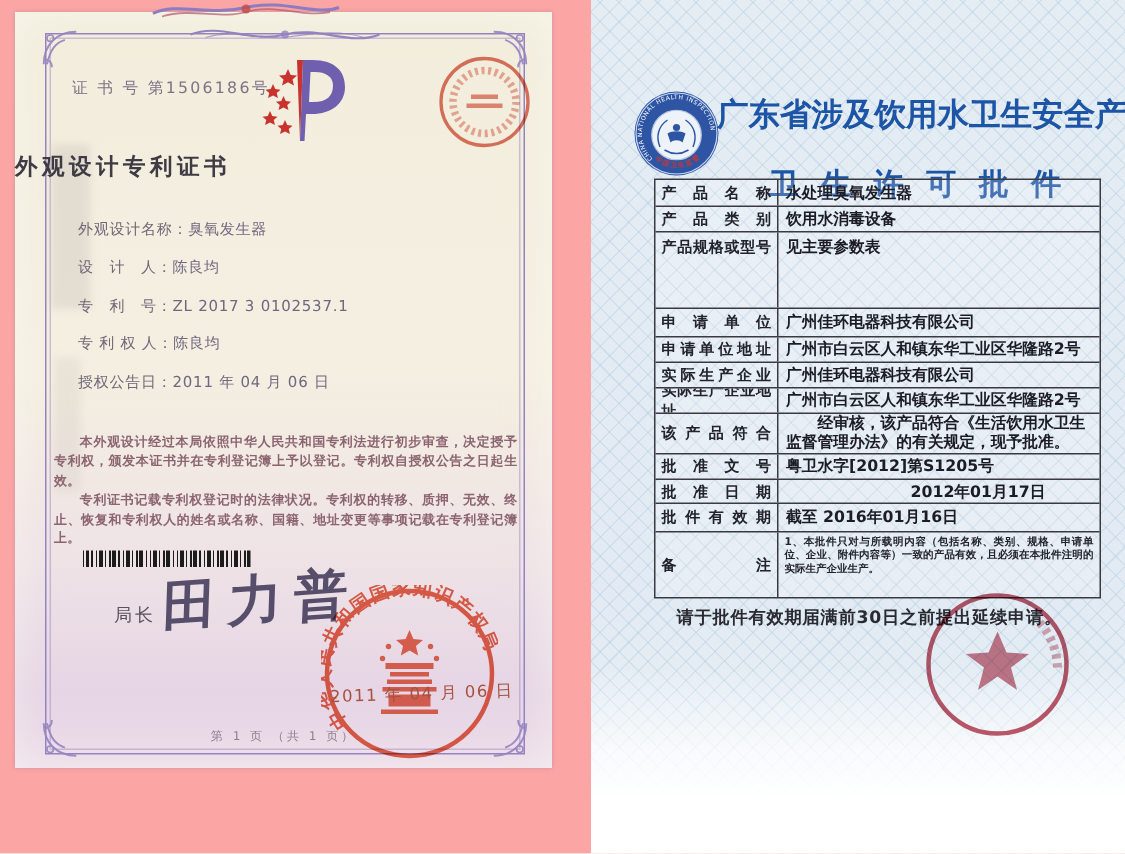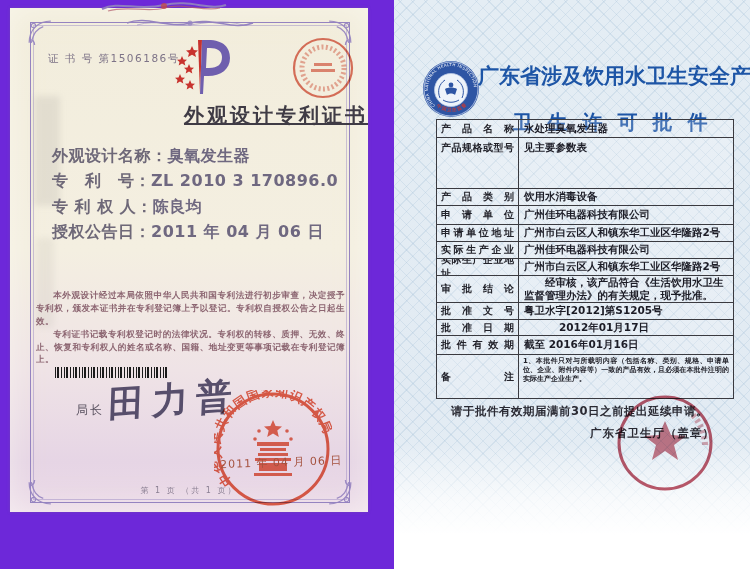--- a/index.html
+++ b/index.html
@@ -1,18 +1,18 @@
 <!DOCTYPE html>
 <html><head>
 <meta charset="utf-8">
 <style>
   * { margin:0; padding:0; box-sizing:border-box; }
   html,body { width:750px; height:569px; background:#ffffff; overflow:hidden;
               font-family:"DejaVu Sans","Liberation Sans",sans-serif; }
-  .stage { position:relative; width:750px; height:569px; background:#6d28d9; }
+  .stage { position:relative; width:750px; height:569px; background:#fca5a5; }
 
   
   .patent-doc { position:absolute; left:10px; top:8px; width:358px; height:504px;
     background:linear-gradient(180deg,#f2eddc 0%,#f4efe1 48%,#efe3e6 72%,#e6d5e5 90%,#ecdbe8 100%);
     box-shadow:0 0 3px rgba(120,110,140,.35), inset 0 0 30px rgba(255,255,250,.5); }
   .patent-frame { position:absolute; left:20px; top:14px; right:18px; bottom:9px;
     border:1px solid #9583c0; }
   .patent-frame::before { content:""; position:absolute; inset:2px; border:1px solid rgba(149,131,192,.45); }
   .corner-orn { position:absolute; width:26px; height:26px; opacity:.9; }
   .corner-orn svg { width:100%; height:100%; }
@@ -23,26 +23,26 @@
   .top-garland { position:absolute; left:50%; top:-9px; transform:translateX(-50%); width:130px; height:18px; }
   .cut-ornament { position:absolute; left:88px; top:-9px; width:132px; height:14px; }
 
   .ghost { position:absolute; background:#b9b4ac; filter:blur(3px); opacity:.28; border-radius:2px; }
 
   .cert-no { position:absolute; left:38px; top:44px; font-size:10.5px; letter-spacing:1.5px;
              color:#7d7387; }
   .patent-logo { position:absolute; left:152px; top:28px; width:78px; height:68px; }
   .small-seal { position:absolute; left:281px; top:28px; width:64px; height:64px;
                 mix-blend-mode:multiply; opacity:.88; }
-  .patent-title { position:absolute; left:0; top:94px; width:100%; text-align:right;
+  .patent-title { position:absolute; left:0; top:94px; width:100%; text-align:left;
     font-family:"DejaVu Serif","Liberation Serif",serif;
-    font-size:20px; font-weight:bold; letter-spacing:3px; color:#3f3b45;text-decoration:underline; }
+    font-size:15px; font-weight:bold; letter-spacing:3px; color:#3f3b45; }
 
   .field-list { position:absolute; left:42px; top:138px; right:24px; }
-  .field-row { height:25.4px; font-size:16px; color:#6e6878; letter-spacing:.5px; white-space:nowrap;font-weight:bold; }
+  .field-row { height:25.4px; font-size:10px; color:#6e6878; letter-spacing:.5px; white-space:nowrap; }
   .field-row .f-label { color:#6e6878; }
   .field-row .f-value { color:#6f6880; }
 
   .paragraphs { position:absolute; left:26px; top:281px; right:23px;font-weight:bold; }
   .paragraphs p { font-size:8.6px; line-height:1.5; color:#8c6571; text-indent:2em;
                   text-align:justify; letter-spacing:.3px; }
 
   .barcode { position:absolute; left:45px; top:359px; width:112px; height:11px;
     background:repeating-linear-gradient(90deg,#1c1c1c 0 1px,transparent 1px 2px,
       #1c1c1c 2px 4.5px,transparent 4.5px 6px,#1c1c1c 6px 6.8px,transparent 6.8px 9px); }
@@ -76,21 +76,21 @@
 
   .approval-table { position:absolute; left:42px; top:119px; width:298px;
     border:1.5px solid #3a3a40; background:rgba(255,255,255,.18); }
   .trow { display:grid; grid-template-columns:82px 1fr; border-top:1px solid #3a3a40; }
   .trow:first-child { border-top:none; }
   .tcell { display:flex; align-items:center; overflow:hidden; }
   .cell-label { border-right:1px solid #3a3a40; padding:0 4px; font-size:10px; font-weight:bold;
     color:#23232b; }
   .cell-label > span { display:block; width:100%; text-align:justify; text-align-last:justify; }
   .cell-value { padding:0 5px; font-size:10.5px; font-weight:bold; color:#1c1c26; white-space:nowrap; }
-  .r-h17{height:17px;} .r-h16{height:16px;} .r-h19{height:19px;} .r-h51{height:51px;}
+  .r-h17{height:17px;} .r-h16{height:16px;gap:48px;} .r-h19{height:19px;} .r-h51{height:51px;}
   .r-h27{height:27px;} .r-h44{height:44px;}
   .v-top { align-items:flex-start; padding-top:3px; }
   .v-center { padding-left:40px; }
   .wrap-val { white-space:normal; line-height:1.25; text-indent:2em; font-size:10.5px; }
   .remarks-cell { display:block; padding:2px 4px 0 4px; white-space:normal; }
   .remarks-cell p { font-size:7px; line-height:1.3; font-weight:bold; color:#23232b;
     margin-bottom:3px; text-align:justify; }
 
   .renewal-note { position:absolute; left:57px; top:404px; font-size:11.5px; font-weight:bold;
     color:#2a2a33; letter-spacing:.5px; }
@@ -161,21 +161,24 @@
       <rect x="20" y="33" width="24" height="3" fill="#d4452e" opacity=".7"></rect>
     </svg>
 
     <div class="patent-title">外观设计专利证书</div>
 
     <div class="field-list">
       <div class="field-row">
         <span class="f-label">外观设计名称：</span><span class="f-value">臭氧发生器</span>
       </div>
       <div class="field-row">
-        <span class="f-label">专　利　号：</span><span class="f-value">ZL 2010 3 170896.0</span>
+        <span class="f-label">设　计　人：</span><span class="f-value">陈良均</span>
+      </div>
+      <div class="field-row">
+        <span class="f-label">专　利　号：</span><span class="f-value">ZL 2017 3 0102537.1</span>
       </div>
       <div class="field-row">
         <span class="f-label">专 利 权 人：</span><span class="f-value">陈良均</span>
       </div>
       <div class="field-row">
         <span class="f-label">授权公告日：</span><span class="f-value">2011 年 04 月 06 日</span>
       </div>
     </div>
 
     <div class="paragraphs">
@@ -243,32 +246,32 @@
       <div class="approval-title2">卫生许可批件</div>
     </div>
 
     <div class="approval-table">
       <div class="trow r-h17">
         <div class="tcell cell-label">
             <span>产品名称</span>
           </div>
         <div class="tcell cell-value">水处理臭氧发生器</div>
       </div>
+      <div class="trow r-h17">
+        <div class="tcell cell-label">
+            <span>产品类别</span>
+          </div>
+        <div class="tcell cell-value">饮用水消毒设备</div>
+      </div>
       <div class="trow r-h51">
         <div class="tcell cell-label v-top">
             <span>产品规格或型号</span>
           </div>
         <div class="tcell cell-value v-top">见主要参数表</div>
       </div>
-      <div class="trow r-h17">
-        <div class="tcell cell-label">
-            <span>产品类别</span>
-          </div>
-        <div class="tcell cell-value">饮用水消毒设备</div>
-      </div>
       <div class="trow r-h19">
         <div class="tcell cell-label">
             <span>申请单位</span>
           </div>
         <div class="tcell cell-value">广州佳环电器科技有限公司</div>
       </div>
       <div class="trow r-h17">
         <div class="tcell cell-label">
             <span>申请单位地址</span>
           </div>
@@ -281,21 +284,21 @@
         <div class="tcell cell-value">广州佳环电器科技有限公司</div>
       </div>
       <div class="trow r-h17">
         <div class="tcell cell-label">
             <span>实际生产企业地址</span>
           </div>
         <div class="tcell cell-value">广州市白云区人和镇东华工业区华隆路2号</div>
       </div>
       <div class="trow r-h27">
         <div class="tcell cell-label">
-            <span>审批结论</span>
+            <span>该产品符合</span>
           </div>
         <div class="tcell cell-value wrap-val">经审核，该产品符合《生活饮用水卫生监督管理办法》的有关规定，现予批准。</div>
       </div>
       <div class="trow r-h17">
         <div class="tcell cell-label">
             <span>批准文号</span>
           </div>
         <div class="tcell cell-value">粤卫水字[2012]第S1205号</div>
       </div>
       <div class="trow r-h16">
@@ -314,21 +317,20 @@
         <div class="tcell cell-label">
             <span>备注</span>
           </div>
         <div class="remarks-cell">
           <p>1、本批件只对与所载明内容（包括名称、类别、规格、申请单位、企业、附件内容等）一致的产品有效，且必须在本批件注明的实际生产企业生产。</p>
         </div>
       </div>
     </div>
 
     <div class="renewal-note">请于批件有效期届满前30日之前提出延续申请。</div>
-    <div class="issuer-line">广东省卫生厅（盖章）</div>
 
     <svg class="gd-seal" viewBox="0 0 100 100">
       <circle cx="50" cy="50" r="46" fill="none" stroke="#b43c50" stroke-width="3"></circle>
       <polygon points="50,28 56,42 71,43 59,52 63,67 50,58 37,67 41,52 29,43 44,42" fill="#b43c50" opacity=".8"></polygon>
       <path d="M78,22 a46,46 0 0,1 12,30" stroke="#b43c50" stroke-width="6" fill="none" stroke-dasharray="3 3" opacity=".5"></path>
     </svg>
   </div>
 
 </div>
 

